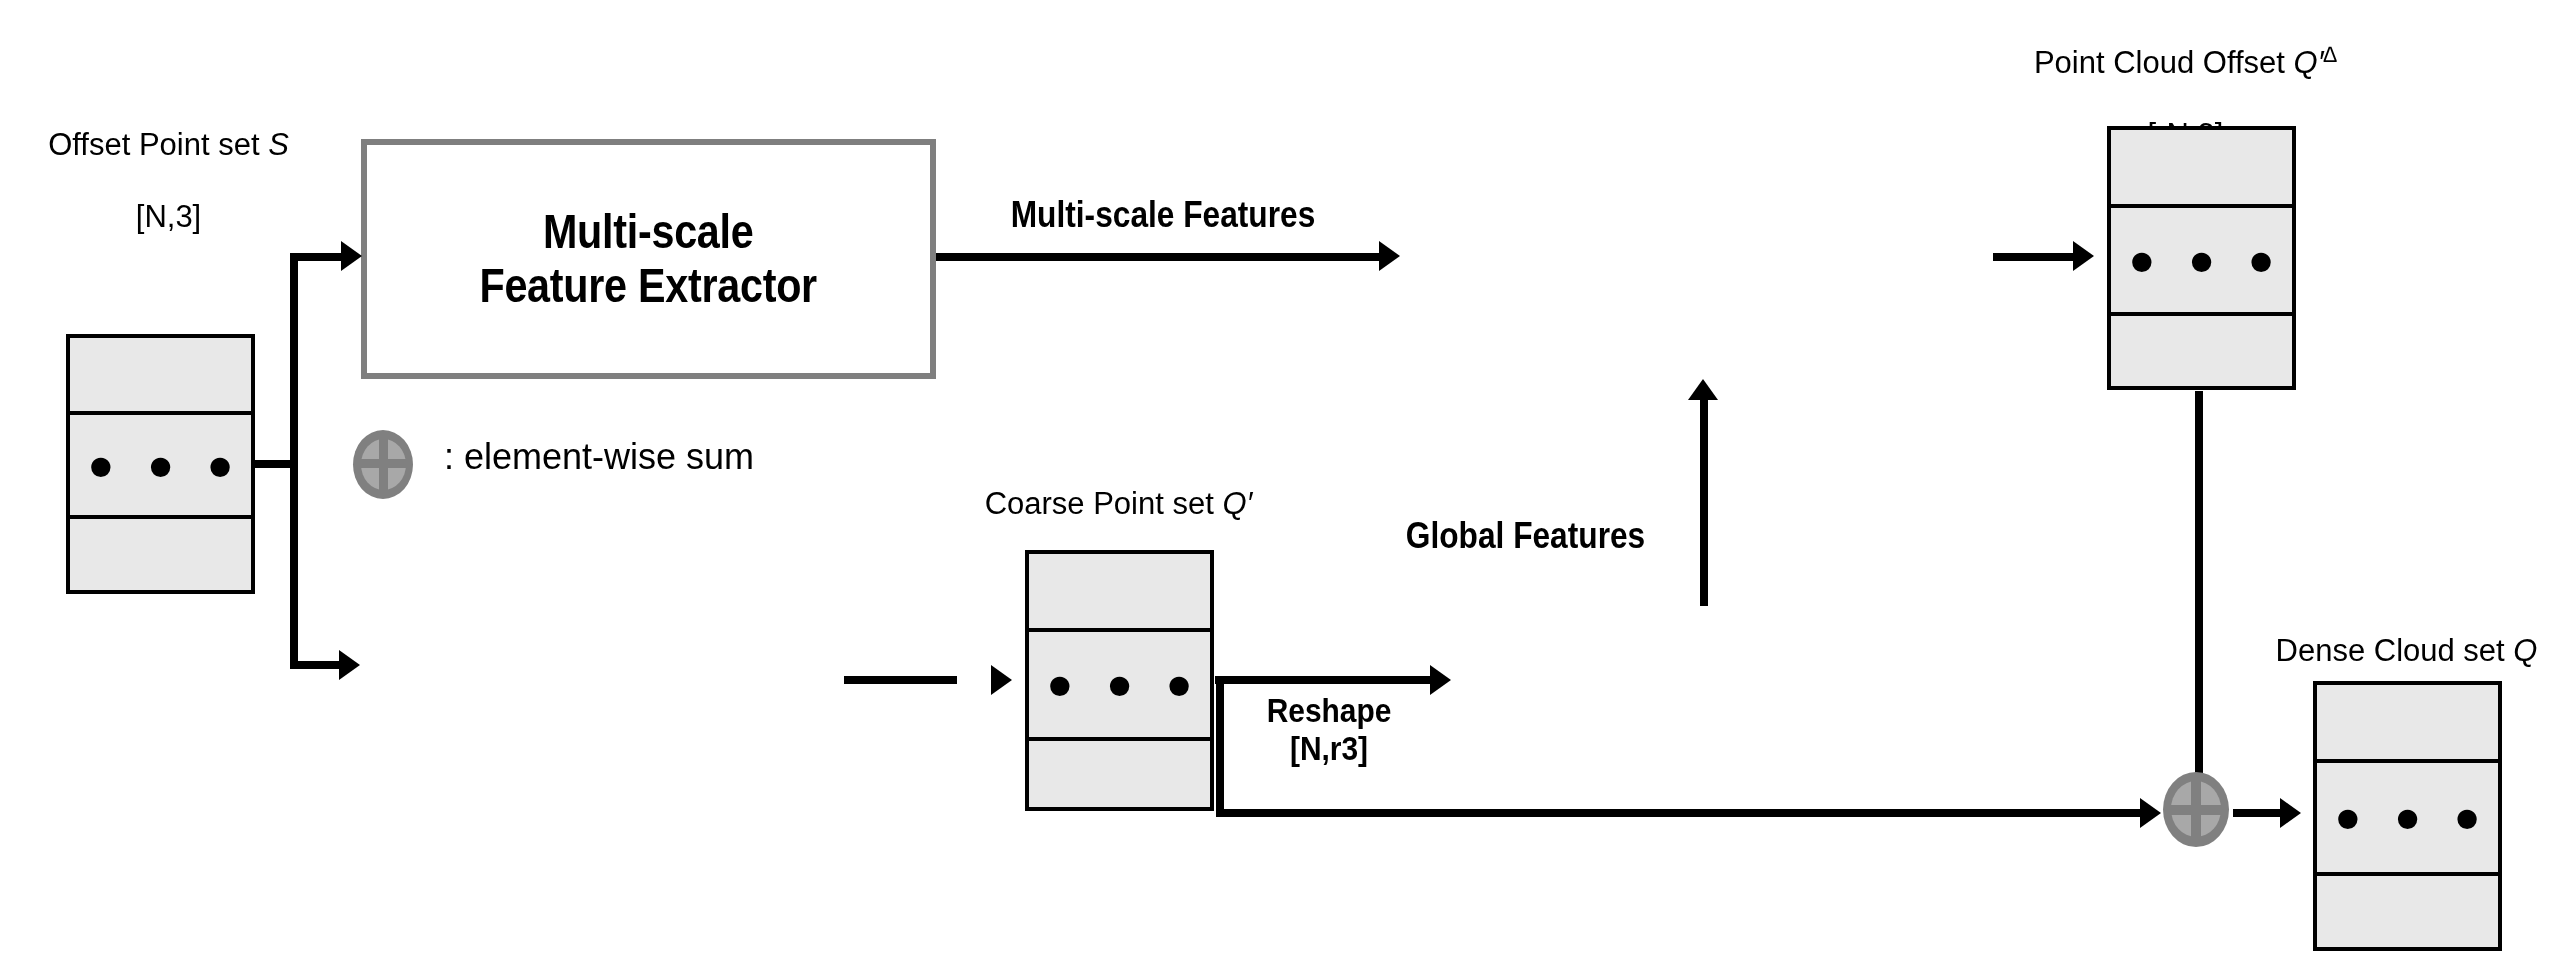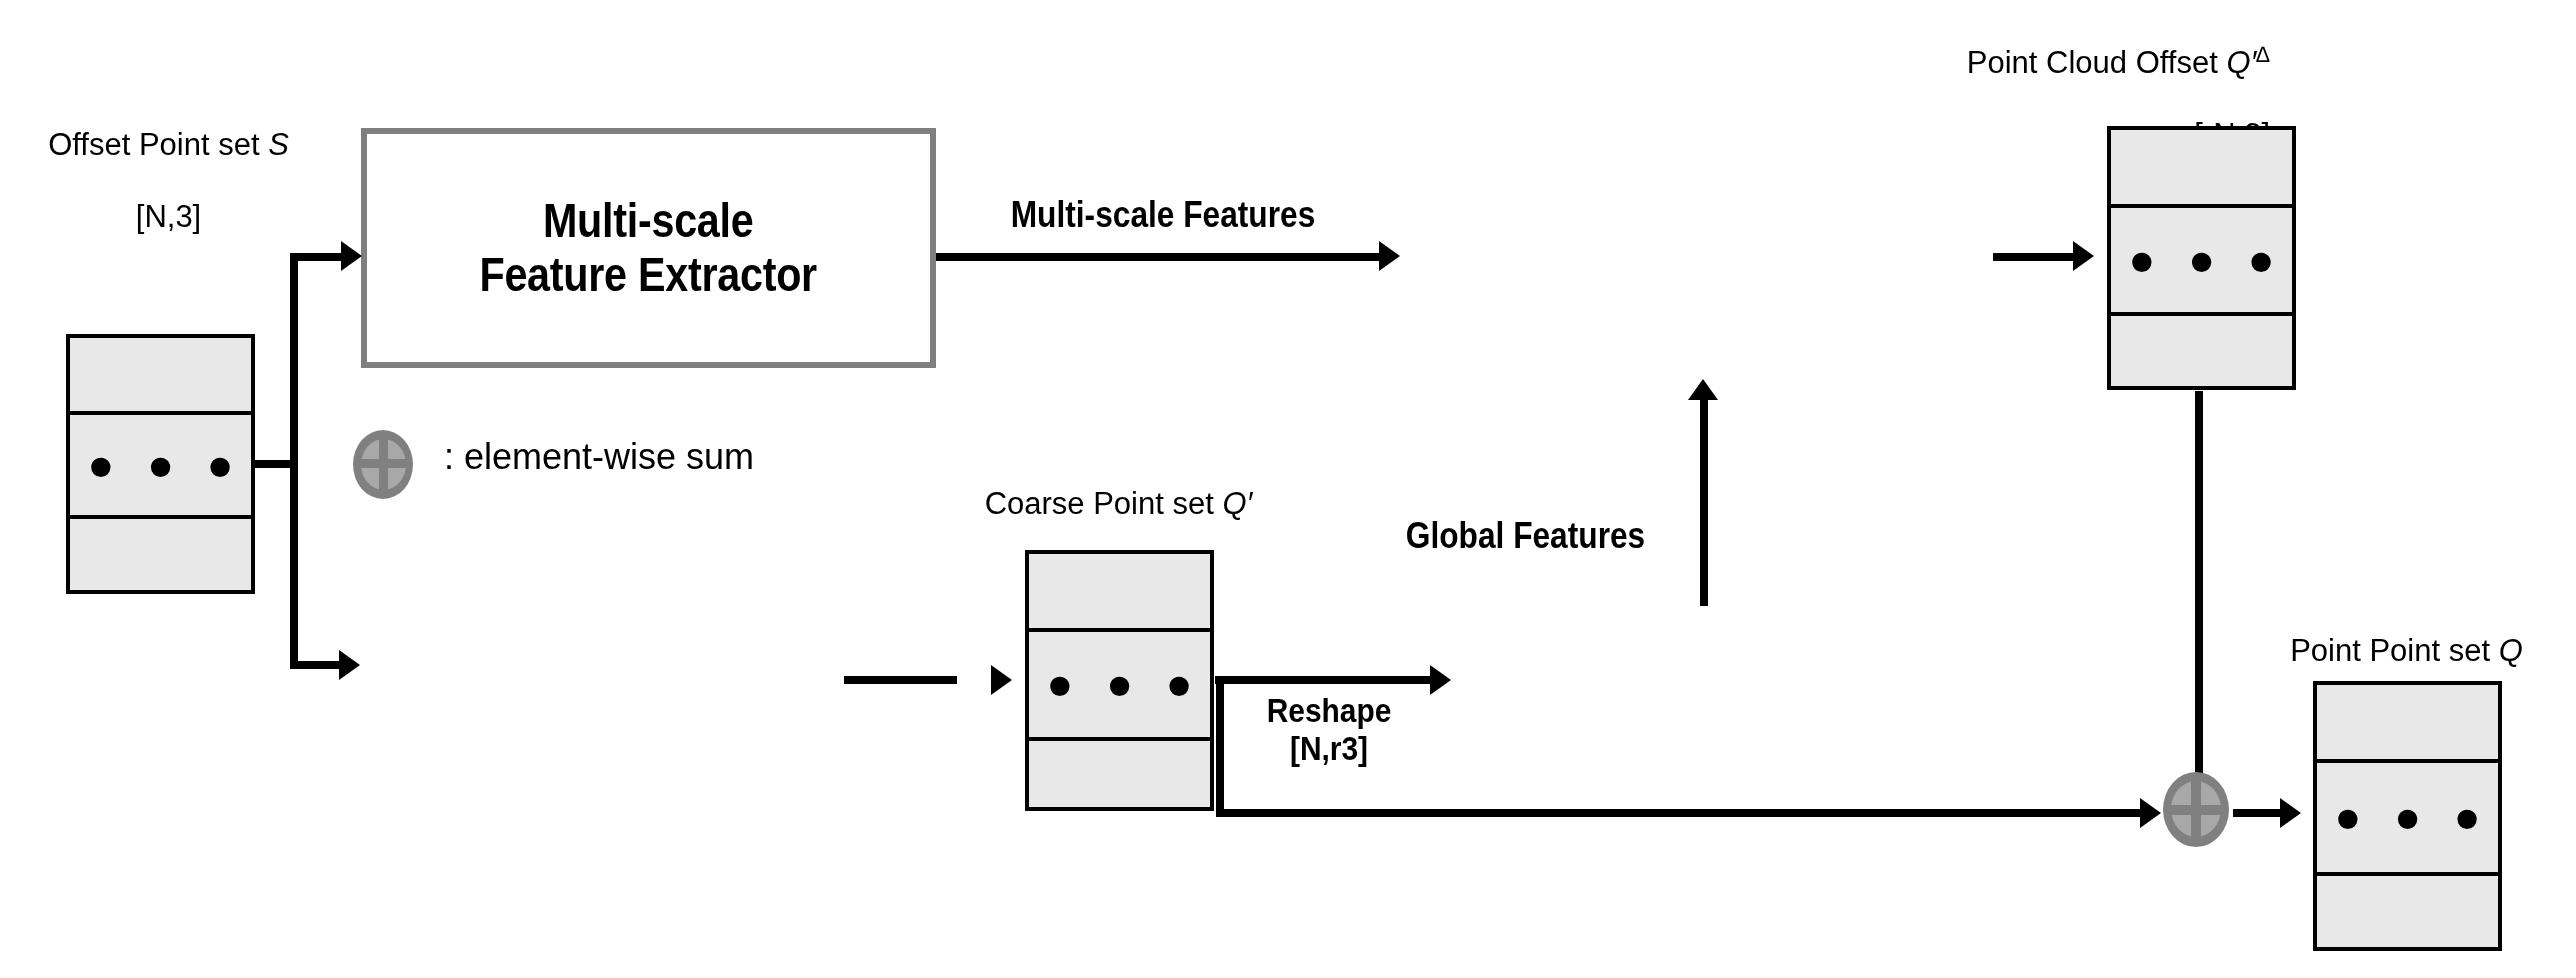--- a/index.html
+++ b/index.html
@@ -65,27 +65,27 @@
   <div class="lbl" style="left:-19px;top:91px;width:375px;font-size:31px;">
     <span>Offset Point set </span><span class="it">S</span><br>
     <span>[N,3]</span>
   </div>
 
   <div class="lbl" style="left:931px;top:450px;width:375px;font-size:31px;">
     <span>Coarse Point set </span><span class="it">Q′</span><br>
     <span>[rN,3]</span>
   </div>
 
-  <div class="lbl" style="left:1895px;top:6.3px;width:375px;font-size:31px;text-align:right;">
+  <div class="lbl" style="left:1998px;top:6.3px;width:375px;font-size:31px;">
     <span>Point Cloud Offset </span><span class="it">Q′</span><sup class="it">∆</sup><br>
     <span>[rN,3]</span>
   </div>
 
   <div class="lbl" style="left:2219px;top:597px;width:375px;font-size:31px;">
-    <span>Point Point set </span><span class="it">Q</span><br>
+    <span>Dense Cloud set </span><span class="it">Q</span><br>
     <span>[rN,3]</span>
   </div>
 
   <div class="pstack" style="left:66px;top:334px;width:189px;height:260px;">
     <div class="pcell" style="height:73px;"></div>
     <div class="pcell pdots" style="height:104px;">● ● ●</div>
     <div class="pcell" style="flex:1;"></div>
   </div>
 
   <div class="pstack" style="left:1025px;top:550px;width:189px;height:261px;">
@@ -99,21 +99,21 @@
     <div class="pcell pdots" style="height:108px;">● ● ●</div>
     <div class="pcell" style="flex:1;"></div>
   </div>
 
   <div class="pstack" style="left:2313px;top:681px;width:189px;height:270px;">
     <div class="pcell" style="height:74px;"></div>
     <div class="pcell pdots" style="height:113px;">● ● ●</div>
     <div class="pcell" style="flex:1;"></div>
   </div>
 
-  <div class="modbox" style="left:361px;top:128px;width:575px;height:240px;">
+  <div class="modbox" style="left:361px;top:139px;width:575px;height:240px;">
     <div class="mtext" style="font-size:48px;">Multi-scale
 Feature Extractor</div>
   </div>
 
 
 
 
   <div class="hline" style="left:255px;top:460px;width:43px;"></div>
   <div class="vline" style="left:290px;top:256px;height:413px;"></div>
 

